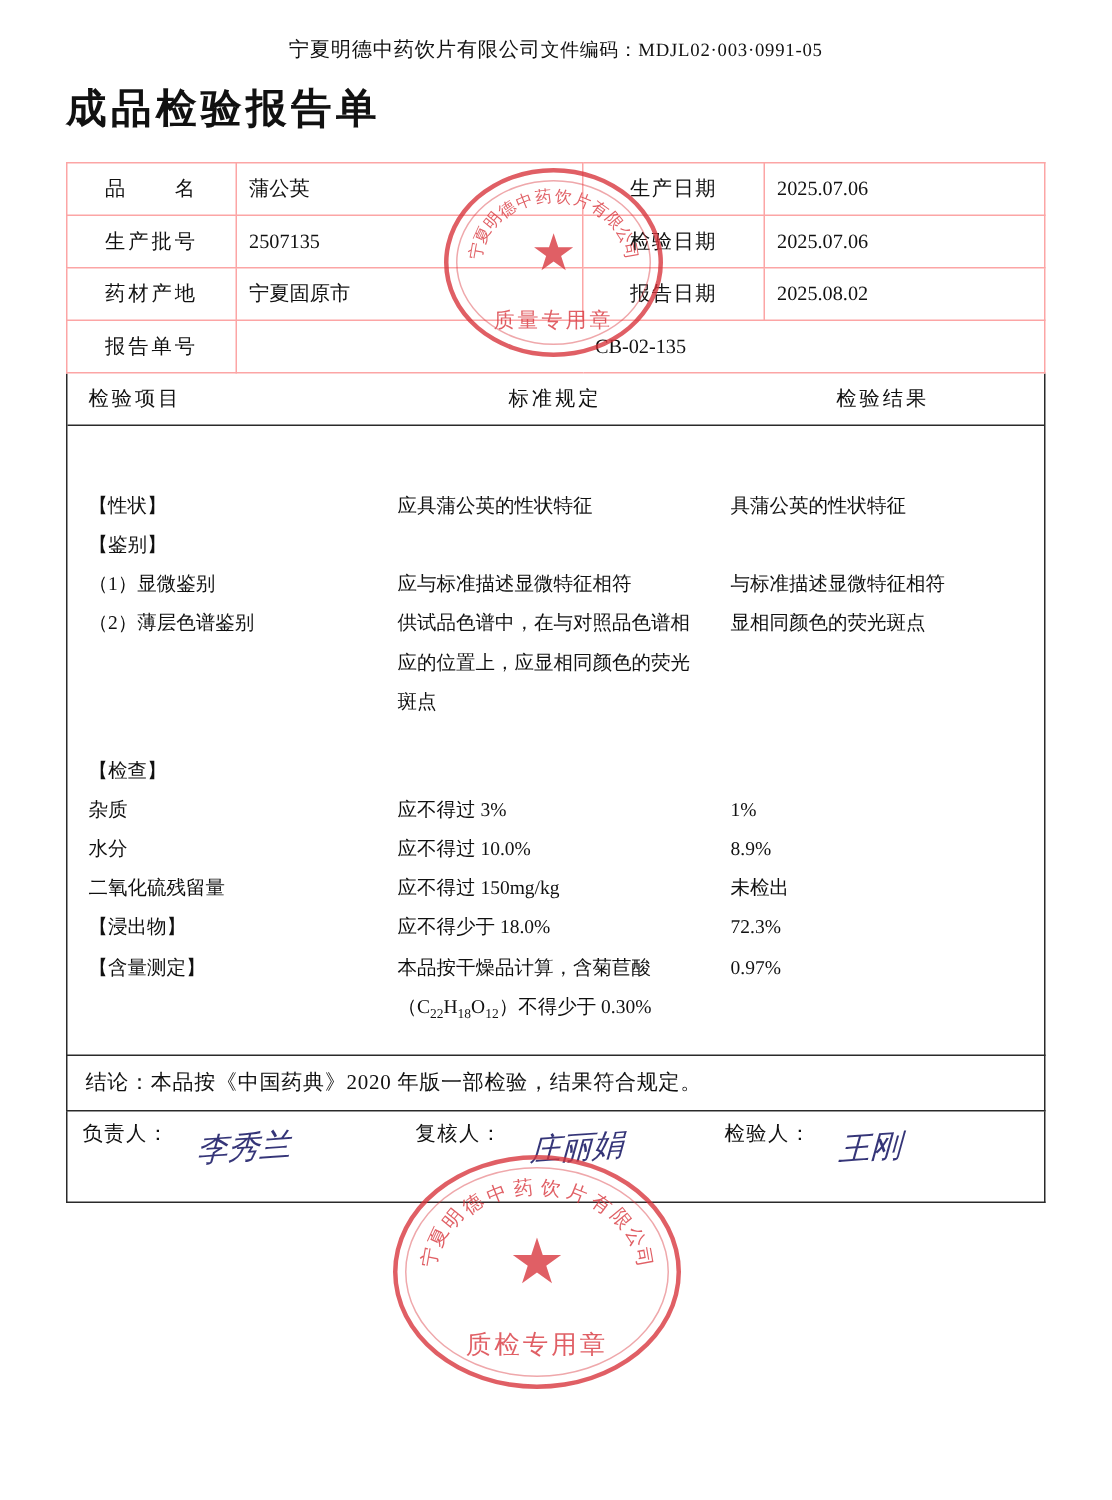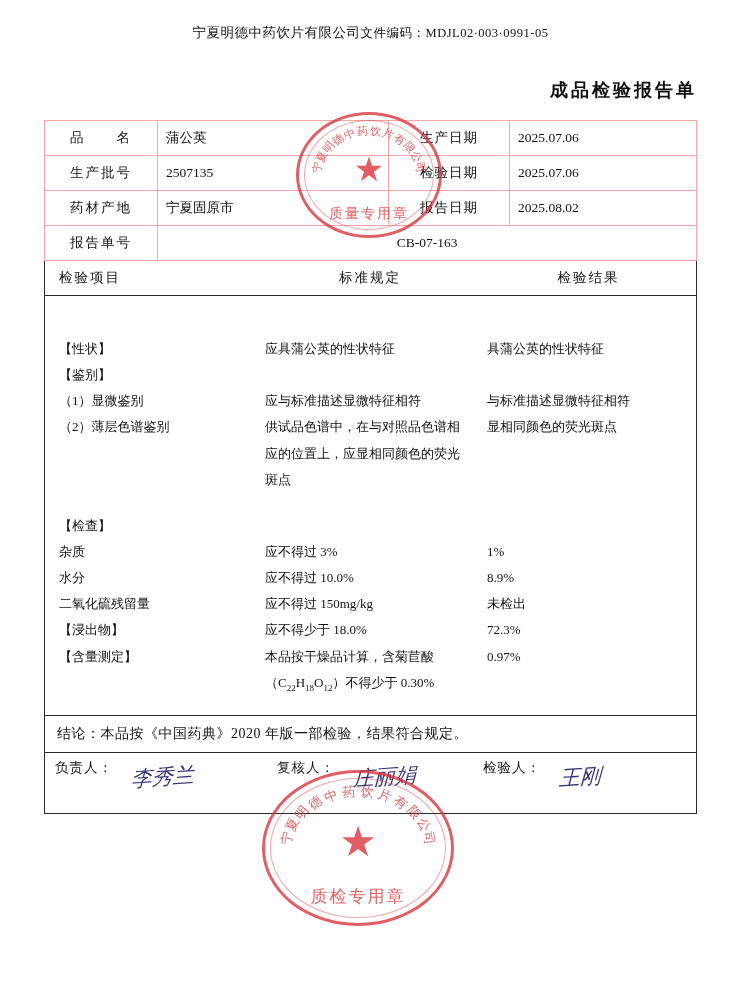--- a/index.html
+++ b/index.html
@@ -25,25 +25,25 @@
   .header-row {
     display: flex;
     justify-content: center;
     align-items: baseline;
     font-size: 13px;
     letter-spacing: 0.5px;
   }
   .header-left { font-size: 13.5px; }
   .header-right { font-size: 12.5px; }
   .doc-title {
-    text-align: right;
-    font-size: 18px;
+    text-align: left;
+    font-size: 27px;
     font-weight: bold;
     letter-spacing: 3px;
-    margin-top: 36px;
+    margin-top: 12px;
     margin-bottom: 18px;
     font-family: "Liberation Serif", "DejaVu Serif", serif;
   }
   table.main {
     width: 100%;
     border-collapse: collapse;
     table-layout: fixed;
     position: relative;
     z-index: 2;
   }
@@ -248,21 +248,21 @@
       <td class="val2">2025.07.06</td>
     </tr>
     <tr>
       <td class="lbl">药材产地</td>
       <td class="val">宁夏固原市</td>
       <td class="lbl2">报告日期</td>
       <td class="val2">2025.08.02</td>
     </tr>
     <tr>
       <td class="lbl">报告单号</td>
-      <td colspan="3" style="text-align:center;">CB-07-163</td>
+      <td colspan="3" style="text-align:center;">CB-02-135</td>
     </tr>
   </tbody>
     </table>
 
   <div class="results-wrap">
     <div class="res-head">
       <div class="h1">检验项目</div>
       <div class="h2">标准规定</div>
       <div class="h3">检验结果</div>
     </div>

